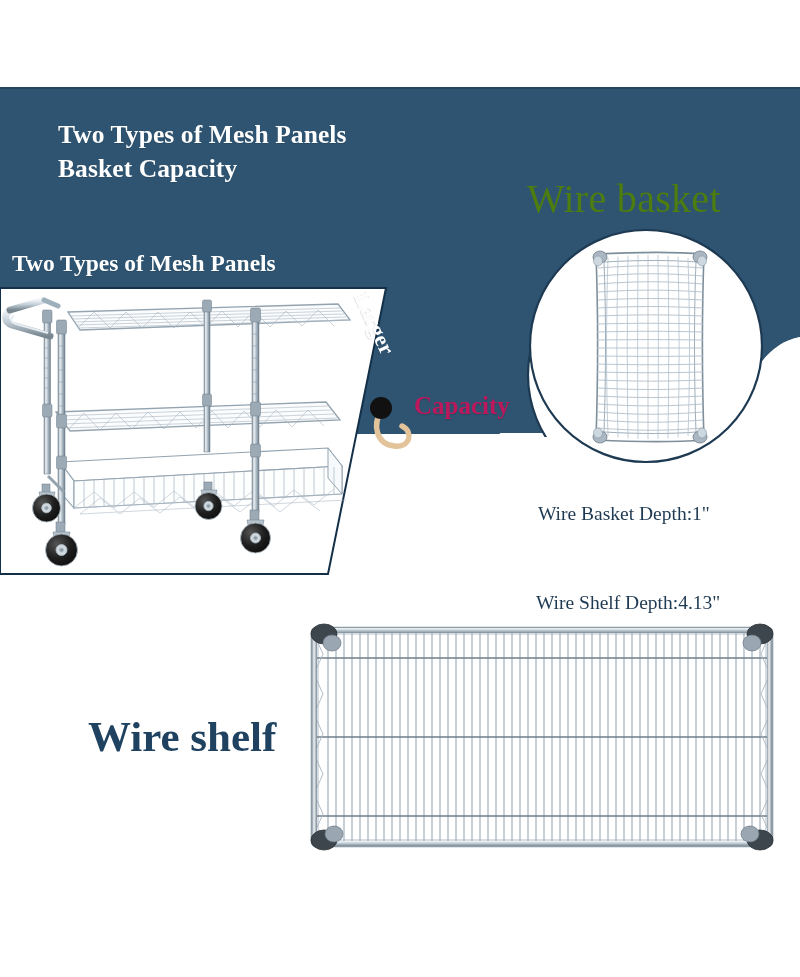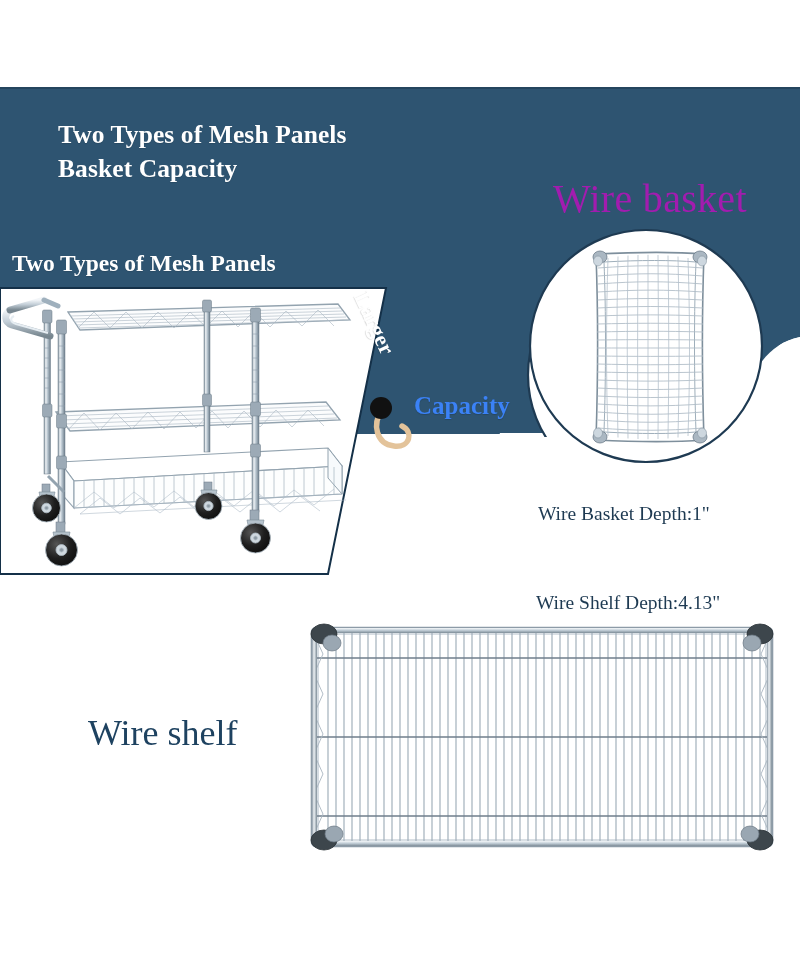--- a/index.html
+++ b/index.html
@@ -19,22 +19,22 @@
   .hero-svg { position:absolute; left:0; top:0; }
 
   .hero-title {
     position:absolute; left:58px; top:118px; width:420px;
     color:#ffffff; font-weight:bold; font-size:25.5px; line-height:1.34;
     letter-spacing:.1px; text-shadow:0 1px 1px rgba(0,0,0,.12);
   }
   .hero-title span { display:block; }
 
   .wire-basket-title {
-    position:absolute; left:553px; top:175px;
-    color:#a21caf; font-size:40px; font-weight:normal; letter-spacing:.3px;
+    position:absolute; left:527px; top:175px;
+    color:#4d7c0f; font-size:40px; font-weight:normal; letter-spacing:.3px;
     white-space:nowrap;
   }
 
   
   .cart-panel {
     position:absolute; left:-2px; top:286px; width:392px; height:289px;
   }
   .cart-panel svg { position:absolute; left:0; top:0; }
 
   .mesh-sub {
@@ -45,21 +45,21 @@
 
   
   .larger-word {
     position:absolute; left:372px; top:288px;
     color:#ffffff; font-weight:bold; font-size:22px; white-space:nowrap;
     transform:rotate(65deg); transform-origin:left top;
     text-shadow:0 1px 1px rgba(0,0,0,.15);
   }
   .capacity-word {
     position:absolute; left:414px; top:392px;
-    color:#3b82f6; font-weight:bold; font-size:25px; white-space:nowrap;
+    color:#be185d; font-weight:bold; font-size:25px; white-space:nowrap;
     text-shadow:0 1px 1px rgba(0,0,0,.15);
   }
   .pointer-mark { position:absolute; left:368px; top:392px; }
 
   
   .basket-circle { position:absolute; left:528px; top:228px; }
 
   .basket-depth-label {
     position:absolute; left:538px; top:503px;
     color:#1e3a52; font-size:19.5px; white-space:nowrap;
@@ -67,21 +67,21 @@
 
   
   .shelf-depth-label {
     position:absolute; left:536px; top:592px;
     color:#1e3a52; font-size:19.5px; white-space:nowrap;
   }
   .wire-shelf { position:absolute; left:296px; top:612px; }
 
   .wire-shelf-title {
     position:absolute; left:88px; top:712px;
-    color:#1e4260; font-size:36px; font-weight:normal; white-space:nowrap;
+    color:#1e4260; font-size:43px; font-weight:bold; white-space:nowrap;
   }
 </style>
 </head>
 <body>
 
 <div id="stage">
 
   <div class="hero-blue">
     <svg class="hero-svg" width="800" height="347" viewBox="0 0 800 347">
       <defs>

